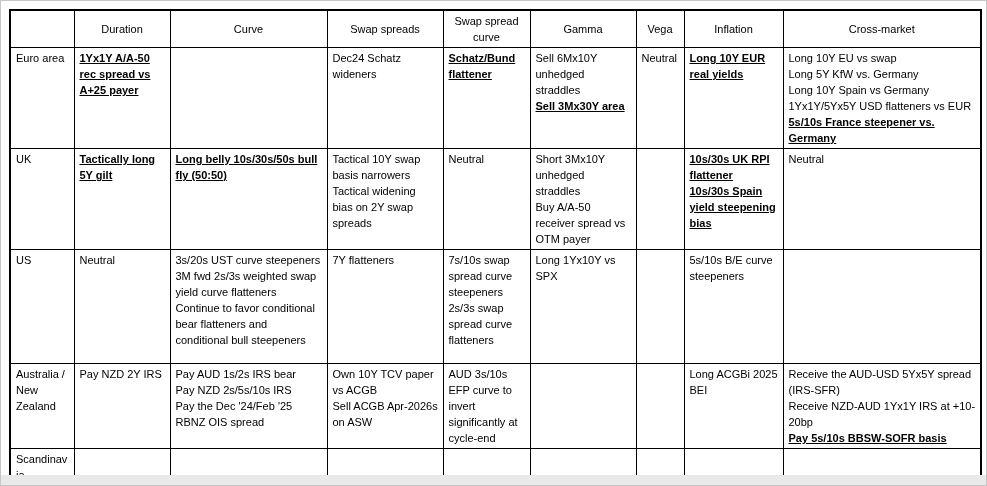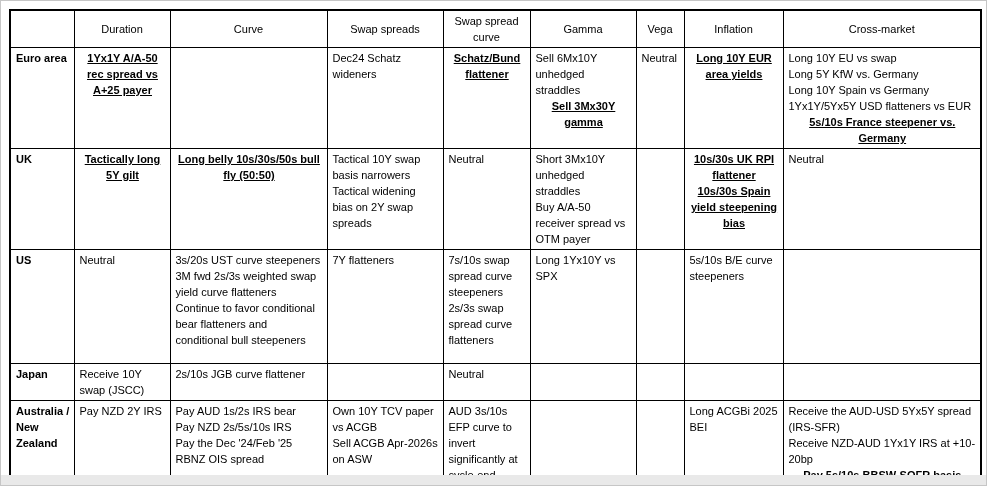--- a/index.html
+++ b/index.html
@@ -41,29 +41,28 @@
     font-weight: normal;
     overflow: hidden;
     word-wrap: break-word;
   }
   .rec-table thead th {
     text-align: center;
     vertical-align: middle;
     padding: 2px 3px;
   }
   .rec-table tbody th {
-    font-weight: bold;
+    font-weight: normal;
   }
   .trade {
     font-weight: normal;
   }
   .trade.strong {
     font-weight: bold;
     text-decoration: underline;
-    text-align: center;
   }
 </style>
 </head>
 <body>
 
 <div class="screen">
   <table class="rec-table">
     <colgroup>
         <col style="width: 64px;">
         <col style="width: 96px;">
@@ -96,27 +95,27 @@
           </td>
           <td></td>
           <td>
             <div class="trade">Dec24 Schatz wideners</div>
           </td>
           <td>
             <div class="trade strong">Schatz/Bund flattener</div>
           </td>
           <td>
             <div class="trade">Sell 6Mx10Y unhedged straddles</div>
-            <div class="trade strong">Sell 3Mx30Y gamma</div>
-          </td>
-          <td>
-            <div class="trade">Neutral</div>
-          </td>
-          <td>
-            <div class="trade strong">Long 10Y EUR area yields</div>
+            <div class="trade strong">Sell 3Mx30Y area</div>
+          </td>
+          <td>
+            <div class="trade">Neutral</div>
+          </td>
+          <td>
+            <div class="trade strong">Long 10Y EUR real yields</div>
           </td>
           <td>
             <div class="trade">Long 10Y EU vs swap</div>
             <div class="trade">Long 5Y KfW vs. Germany</div>
             <div class="trade">Long 10Y Spain vs Germany</div>
             <div class="trade">1Yx1Y/5Yx5Y USD flatteners vs EUR</div>
             <div class="trade strong">5s/10s France steepener vs. Germany</div>
           </td>
         </tr>
         <tr style="height: 81px;">
@@ -164,37 +163,20 @@
             <div class="trade">7s/10s swap spread curve steepeners</div>
             <div class="trade">2s/3s swap spread curve flatteners</div>
           </td>
           <td>
             <div class="trade">Long 1Yx10Y vs SPX</div>
           </td>
           <td></td>
           <td>
             <div class="trade">5s/10s B/E curve steepeners</div>
           </td>
-          <td></td>
-        </tr>
-        <tr style="height: 33px;">
-          <th>Japan</th>
-          <td>
-            <div class="trade">Receive 10Y swap (JSCC)</div>
-          </td>
-          <td>
-            <div class="trade">2s/10s JGB curve flattener</div>
-          </td>
-          <td></td>
-          <td>
-            <div class="trade">Neutral</div>
-          </td>
-          <td></td>
-          <td></td>
-          <td></td>
           <td></td>
         </tr>
         <tr style="height: 72px;">
           <th>Australia / New Zealand</th>
           <td>
             <div class="trade">Pay NZD 2Y IRS</div>
           </td>
           <td>
             <div class="trade">Pay AUD 1s/2s IRS bear</div>
             <div class="trade">Pay NZD 2s/5s/10s IRS</div>

